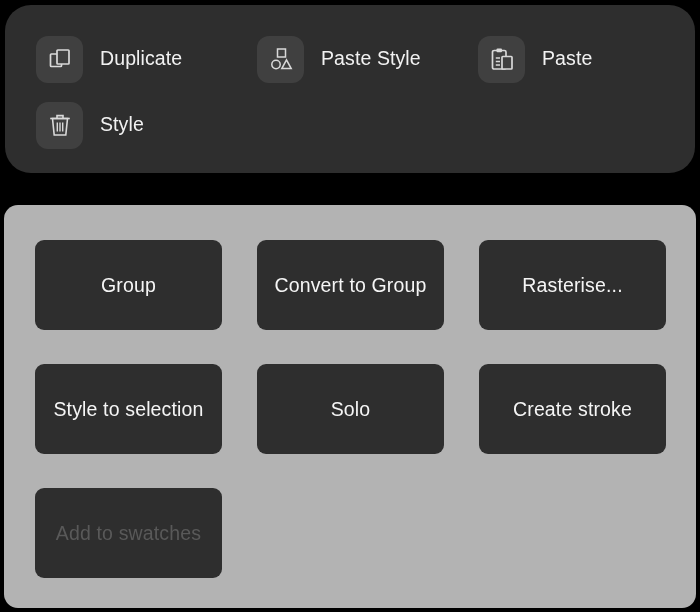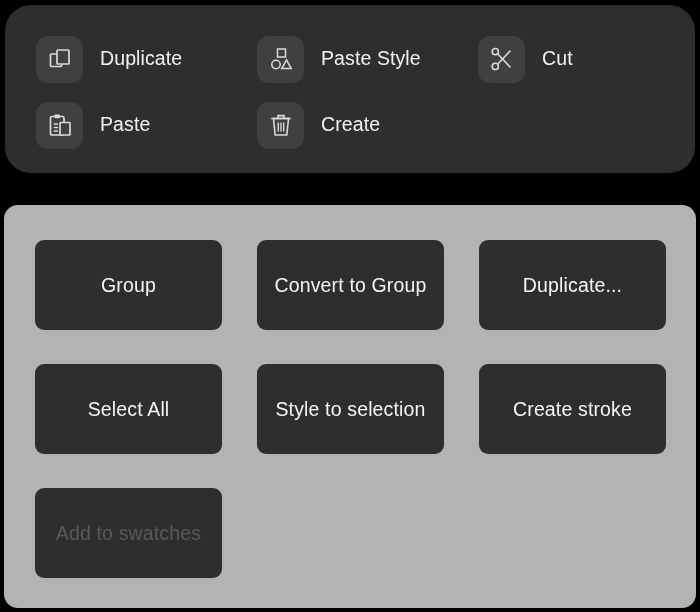--- a/index.html
+++ b/index.html
@@ -135,31 +135,20 @@
       <span class="menu-icon-btn">
         <svg width="26" height="26" viewBox="0 0 26 26" fill="none" stroke="#d9d9d9" stroke-width="1.5">
           <rect x="9.5" y="3" width="8" height="8"></rect>
           <circle cx="8" cy="18.5" r="4.2"></circle>
           <path d="M18.5 13.8 L23.2 22.6 L13.8 22.6 Z"></path>
         </svg>
       </span>
       <span class="menu-label">Paste Style</span>
     </div>
 
-    <div class="menu-item">
-      <span class="menu-icon-btn">
-        <svg width="26" height="26" viewBox="0 0 26 26" fill="none" stroke="#d9d9d9" stroke-width="1.6">
-          <circle cx="6.3" cy="5.6" r="3.1"></circle>
-          <circle cx="6.3" cy="20.4" r="3.1"></circle>
-          <line x1="8.6" y1="7.8" x2="21.5" y2="21.5"></line>
-          <line x1="8.6" y1="18.2" x2="21.5" y2="4.5"></line>
-        </svg>
-      </span>
-      <span class="menu-label">Cut</span>
-    </div>
 
     <div class="menu-item">
       <span class="menu-icon-btn">
         <svg width="26" height="26" viewBox="0 0 26 26" fill="none" stroke="#d9d9d9" stroke-width="1.7">
           <rect x="3.5" y="4.5" width="13.5" height="18.5" rx="1.6"></rect>
           <rect x="7.5" y="2.4" width="5.5" height="3.8" rx="1" fill="#d9d9d9" stroke="none"></rect>
           <line x1="6.8" y1="12" x2="11" y2="12" stroke-width="1.5"></line>
           <line x1="6.8" y1="15.5" x2="11" y2="15.5" stroke-width="1.5"></line>
           <line x1="6.8" y1="19" x2="11" y2="19" stroke-width="1.5"></line>
           <rect x="13" y="10.5" width="10" height="12.5" rx="0.8" fill="#404040"></rect>
@@ -172,29 +161,29 @@
       <span class="menu-icon-btn">
         <svg width="26" height="26" viewBox="0 0 26 26" fill="none" stroke="#d9d9d9" stroke-width="1.6">
           <path d="M5.5 6.5 L7.2 23 L18.8 23 L20.5 6.5 Z"></path>
           <line x1="3.2" y1="6.5" x2="22.8" y2="6.5"></line>
           <path d="M10 6.5 L10 3.6 L16 3.6 L16 6.5"></path>
           <line x1="10.3" y1="10.5" x2="10.3" y2="19.5" stroke-width="1.4"></line>
           <line x1="13" y1="10.5" x2="13" y2="19.5" stroke-width="1.4"></line>
           <line x1="15.7" y1="10.5" x2="15.7" y2="19.5" stroke-width="1.4"></line>
         </svg>
       </span>
-      <span class="menu-label">Create</span>
+      <span class="menu-label">Style</span>
     </div>
 
   </div>
 </div>
 
 <div id="action-panel">
   <div class="action-grid">
     <button class="action-btn">Group</button>
     <button class="action-btn">Convert to Group</button>
-    <button class="action-btn">Duplicate...</button>
-    <button class="action-btn">Select All</button>
+    <button class="action-btn">Rasterise...</button>
     <button class="action-btn">Style to selection</button>
+    <button class="action-btn">Solo</button>
     <button class="action-btn">Create stroke</button>
     <button class="action-btn disabled">Add to swatches</button>
   </div>
 </div>
 
 </body></html>

